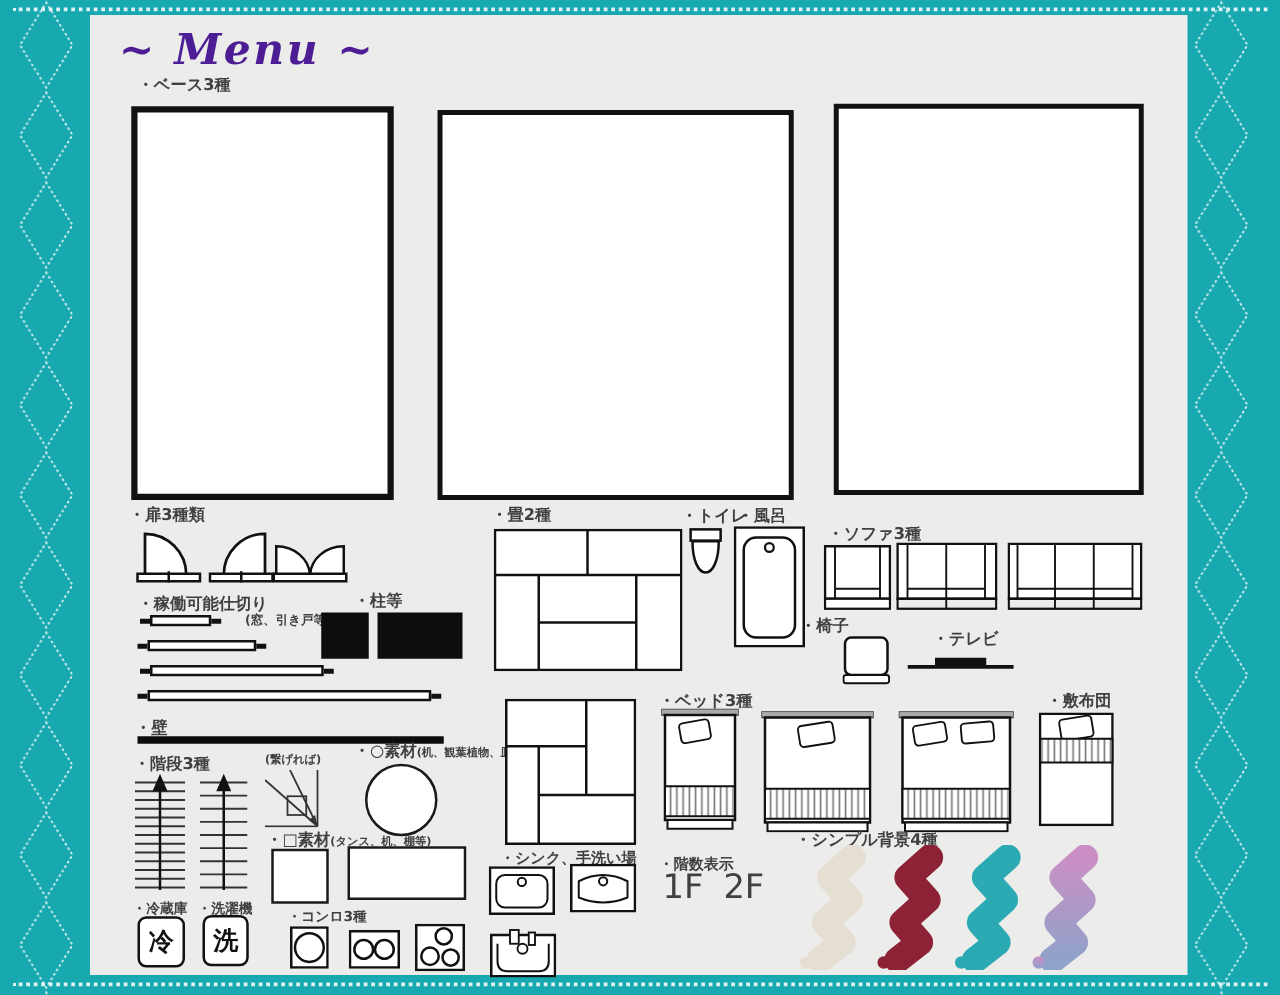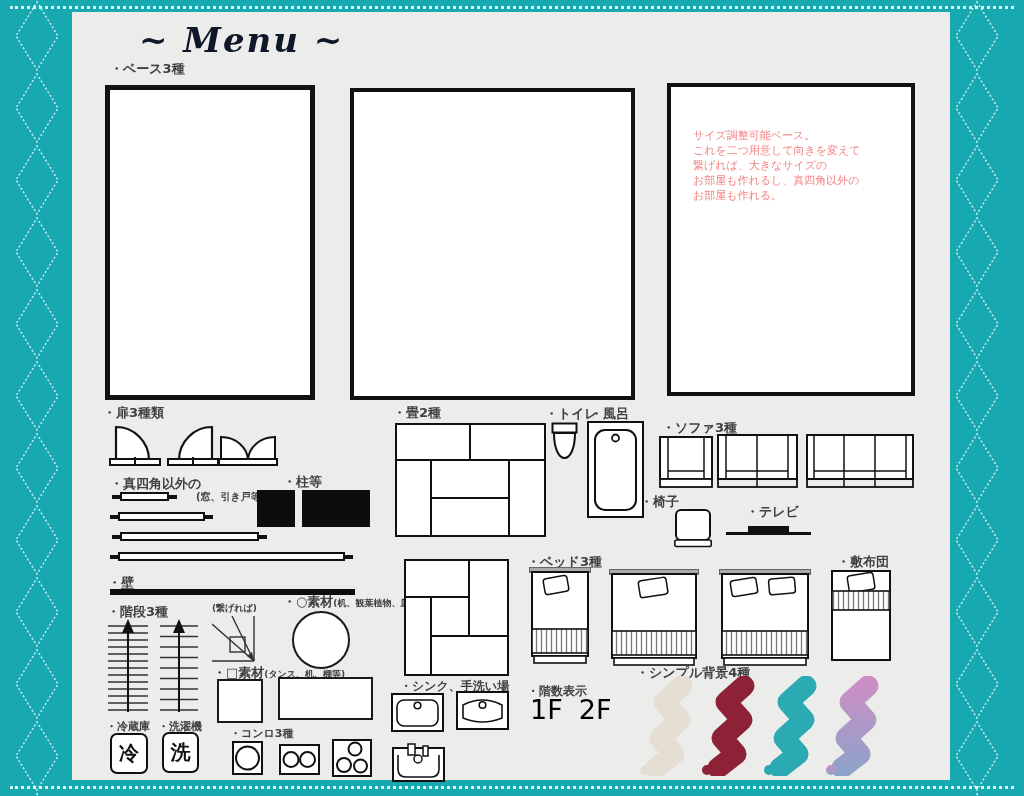--- a/index.html
+++ b/index.html
@@ -4,31 +4,31 @@
 <style>
   html,body{margin:0;padding:0;}
   body{width:1024px;height:796px;background:#17a8b0;font-family:"DejaVu Sans","Liberation Sans",sans-serif;}
   #canvas{position:relative;width:1024px;height:796px;overflow:hidden;}
   .content{position:absolute;left:72px;top:12px;width:878px;height:768px;background:#ececea;}
   .dotline{position:absolute;left:10px;width:1004px;height:0;border-top:3px dotted rgba(255,255,255,.85);}
   .abs{position:absolute;}
   .lb{position:absolute;color:#404040;font-size:13px;font-weight:bold;white-space:nowrap;line-height:1.1;}
   .lb .sub{font-size:9px;font-weight:bold;}
   .lb-sm{font-size:11px;}
-  .title{position:absolute;left:95px;top:20px;font-family:"DejaVu Serif","Liberation Serif",serif;font-style:italic;font-weight:bold;font-size:34px;color:#0f172a;letter-spacing:2px;margin-left:44px;}
+  .title{position:absolute;left:95px;top:20px;font-family:"DejaVu Serif","Liberation Serif",serif;font-style:italic;font-weight:bold;font-size:34px;color:#4c1d95;letter-spacing:2px;}
   .basebox{position:absolute;background:#fff;border:4px solid #111;box-sizing:border-box;}
   .note{position:absolute;color:#f58282;font-size:11px;line-height:15px;white-space:pre-line;}
   .blackrect{position:absolute;background:#0d0d0d;}
   .whiterect{position:absolute;background:#fff;border:2px solid #1a1a1a;box-sizing:border-box;}
   .bar{position:absolute;height:10px;}
   .bar .line{position:absolute;left:0;right:0;top:3px;height:4px;background:#111;}
   .bar .slide{position:absolute;left:8px;right:8px;top:0;height:9px;background:#fff;border:2px solid #111;box-sizing:border-box;}
   .circle{position:absolute;background:#fff;border:2px solid #1a1a1a;border-radius:50%;box-sizing:border-box;}
   .appl{position:absolute;background:#fff;border:2.5px solid #111;border-radius:7px;box-sizing:border-box;display:flex;align-items:center;justify-content:center;font-size:20px;font-weight:bold;color:#111;}
-  .floors{position:absolute;display:flex;gap:16px;font-size:27px;color:#000000;font-weight:500;}
+  .floors{position:absolute;display:flex;gap:16px;font-size:27px;color:#404040;font-weight:500;}
   svg{display:block;}
 </style>
 </head>
 <body>
 
 <div id="canvas">
 
   <svg width="0" height="0" style="position:absolute">
     <defs>
       <pattern id="vstripe" patternUnits="userSpaceOnUse" width="5" height="10">
@@ -55,44 +55,39 @@
   </svg>
 
   <div class="content"></div>
 
   <div class="title">~ Menu ~</div>
 
   <div class="lb" style="left:110px;top:62px">・ベース3種</div>
   <div class="basebox" style="left:105px;top:85px;width:210px;height:315px;border-width:5px"></div>
   <div class="basebox" style="left:350px;top:88px;width:285px;height:312px"></div>
   <div class="basebox" style="left:667px;top:83px;width:248px;height:313px"></div>
-  <div class="note" style="left:693px;top:128px;width:212px">サイズ調整可能ベース。
-これを二つ用意して向きを変えて
-繋げれば、大きなサイズの
-お部屋も作れるし、真四角以外の
-お部屋も作れる。</div>
 
   <div class="lb" style="left:103px;top:406px">・扉3種類</div>
   <svg class="abs" style="left:108px;top:419px" width="56" height="48">
     <path d="M8,40 L8,8 A33,33 0 0 1 41,41" fill="#fff" stroke="#111" stroke-width="2.2"></path>
     <rect x="2" y="40" width="50" height="6" fill="#fff" stroke="#111" stroke-width="2"></rect>
     <line x1="27" y1="38" x2="27" y2="47" stroke="#111" stroke-width="2"></line>
   </svg>
   <svg class="abs" style="left:164px;top:419px" width="56" height="48">
     <path d="M48,40 L48,8 A33,33 0 0 0 15,41" fill="#fff" stroke="#111" stroke-width="2.2"></path>
     <rect x="4" y="40" width="50" height="6" fill="#fff" stroke="#111" stroke-width="2"></rect>
     <line x1="29" y1="38" x2="29" y2="47" stroke="#111" stroke-width="2"></line>
   </svg>
   <svg class="abs" style="left:217px;top:427px" width="62" height="40">
     <path d="M4,32 V10 A27,24 0 0 1 31,33" fill="#fff" stroke="#111" stroke-width="2"></path>
     <path d="M58,32 V10 A27,24 0 0 0 31,33" fill="#fff" stroke="#111" stroke-width="2"></path>
     <rect x="2" y="32" width="58" height="6" fill="#fff" stroke="#111" stroke-width="2"></rect>
   </svg>
 
-  <div class="lb" style="left:110px;top:477px">・真四角以外の</div>
+  <div class="lb" style="left:110px;top:477px">・稼働可能仕切り</div>
   <div class="lb sub" style="left:196px;top:491px;font-size:10px">(窓、引き戸等)</div>
   <div class="bar" style="left:112px;top:492px;width:65px">
       <div class="line"></div>
       <div class="slide"></div>
     </div>
   <div class="bar" style="left:110px;top:512px;width:103px">
       <div class="line"></div>
       <div class="slide"></div>
     </div>
   <div class="bar" style="left:112px;top:532px;width:155px">

